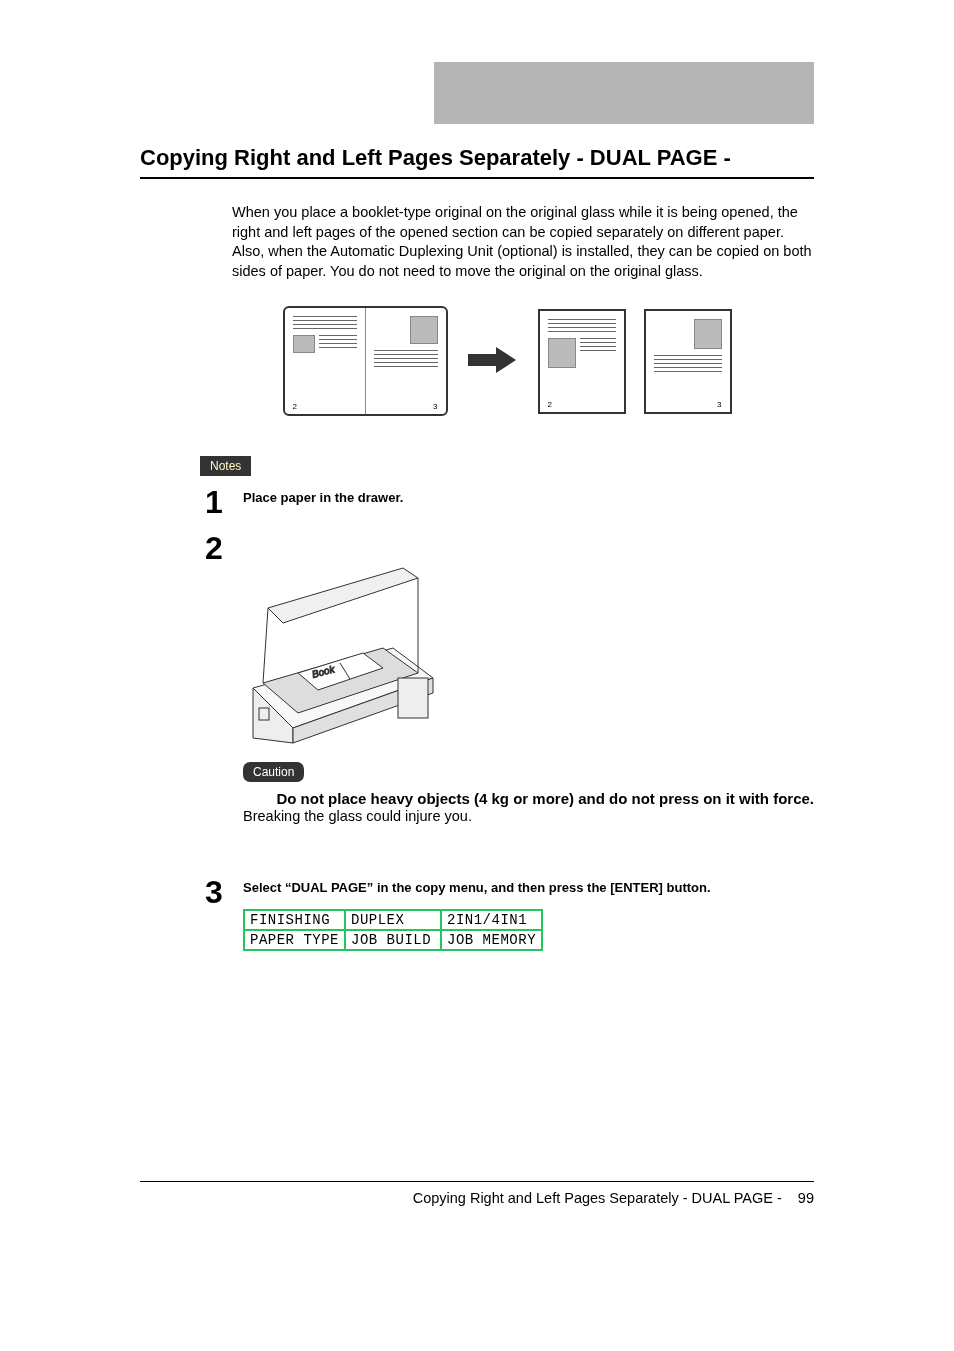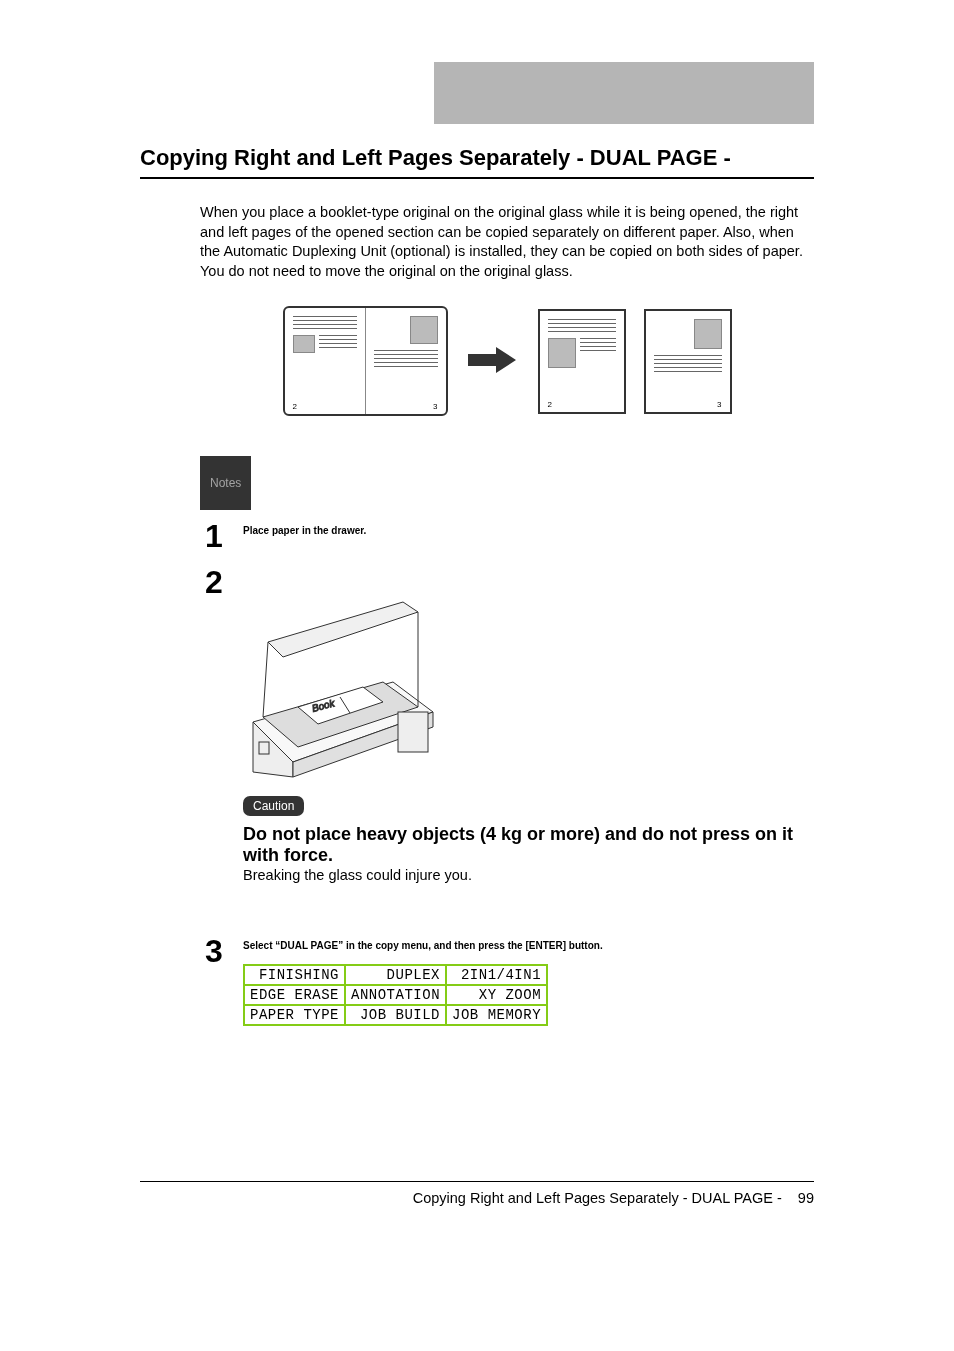--- a/index.html
+++ b/index.html
@@ -28,21 +28,21 @@
     }
     .section-title {
       font-size: 22px;
       font-weight: bold;
       margin-top: 85px;
       border-bottom: 2px solid #000;
       padding-bottom: 6px;
       margin-bottom: 24px;
     }
     .intro-text {
-      margin-left: 60px;
+      margin-left: 92px;
       font-size: 14.5px;
       line-height: 1.35;
       margin-bottom: 25px;
     }
     .diagram-area {
       margin-left: 60px;
       display: flex;
       align-items: center;
       justify-content: center;
       gap: 20px;
@@ -97,23 +97,23 @@
       padding: 8px 8px 16px 8px;
       position: relative;
     }
     .single-page .small-img-box {
       width: 28px;
       height: 30px;
     }
     .notes-label {
       display: inline-block;
       background: #333;
-      color: #a3a3a3;
+      color: #fef9c3;
       font-size: 12px;
-      padding: 20px 10px;
+      padding: 3px 10px;
       margin-left: 60px;
       margin-bottom: 10px;
     }
     .notes-list {
       margin-left: 80px;
       font-size: 14.5px;
       line-height: 1.35;
       list-style: disc;
       margin-bottom: 16px;
     }
@@ -131,21 +131,21 @@
       font-weight: bold;
       width: 38px;
       flex-shrink: 0;
       line-height: 1;
     }
     .step-content {
       flex: 1;
       padding-top: 4px;
     }
     .step-title {
-      font-size: 10px;
+      font-size: 13px;
       font-weight: bold;
       line-height: 1.3;
     }
     .scanner-diagram {
       margin-top: 12px;
       margin-left: 0;
       width: 200px;
       height: 200px;
       border: 0;
       position: relative;
@@ -158,38 +158,39 @@
       display: inline-block;
       background: #333;
       color: #fff;
       font-size: 12px;
       padding: 3px 10px;
       margin-top: 14px;
       margin-bottom: 8px;
       border-radius: 7px;
     }
     .caution-text-bold {
-      font-size: 18px;
+      font-size: 15px;
       font-weight: bold;
+      text-align: right;
     }
     .caution-text {
       font-size: 14.5px;
       line-height: 1.35;
       margin-bottom: 35px;
     }
     .menu-table {
       border-collapse: collapse;
       margin-top: 12px;
       font-family: "Courier New", monospace;
       font-size: 14px;
     }
     .menu-table td {
-      border: 2px solid #84cc16;
+      border: 2px solid #22c55e;
       padding: 1px 5px;
-      text-align: right;
+      text-align: left;
       min-width: 96px;
       height: 15px;
       letter-spacing: 0.5px;
     }
     .menu-table td.selected {
       background: #555;
       color: #fff;
     }
     .footer {
       position: absolute;
@@ -338,25 +339,20 @@
     <div class="step-content">
       <div class="step-title">Select “DUAL PAGE” in the copy menu, and then press the [ENTER] button.</div>
       <table class="menu-table">
         <tbody>
             <tr>
           <td>FINISHING</td>
           <td>DUPLEX</td>
           <td>2IN1/4IN1</td>
         </tr>
         <tr>
-          <td>EDGE ERASE</td>
-          <td>ANNOTATION</td>
-          <td>XY ZOOM</td>
-        </tr>
-        <tr>
           <td>PAPER TYPE</td>
           <td>JOB BUILD</td>
           <td>JOB MEMORY</td>
         </tr>
       </tbody>
         </table>
     </div>
   </div>
 
 </div>

